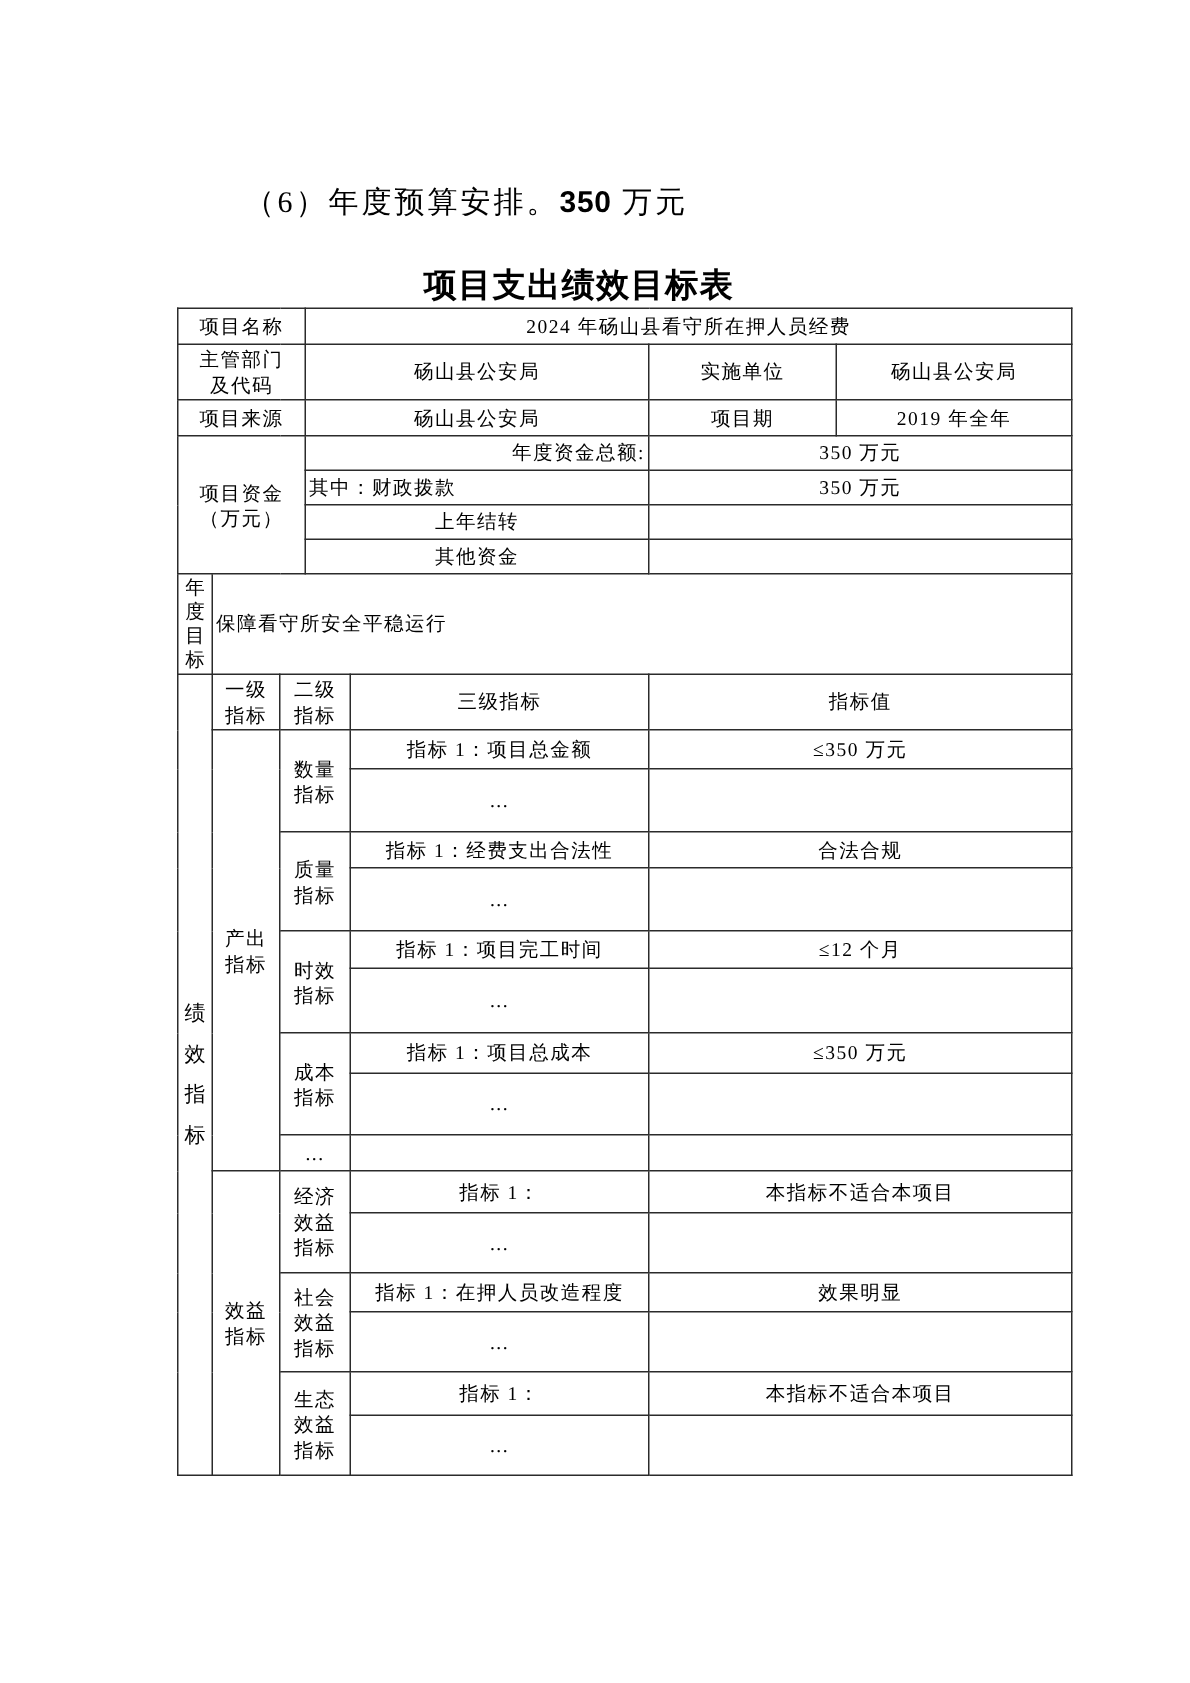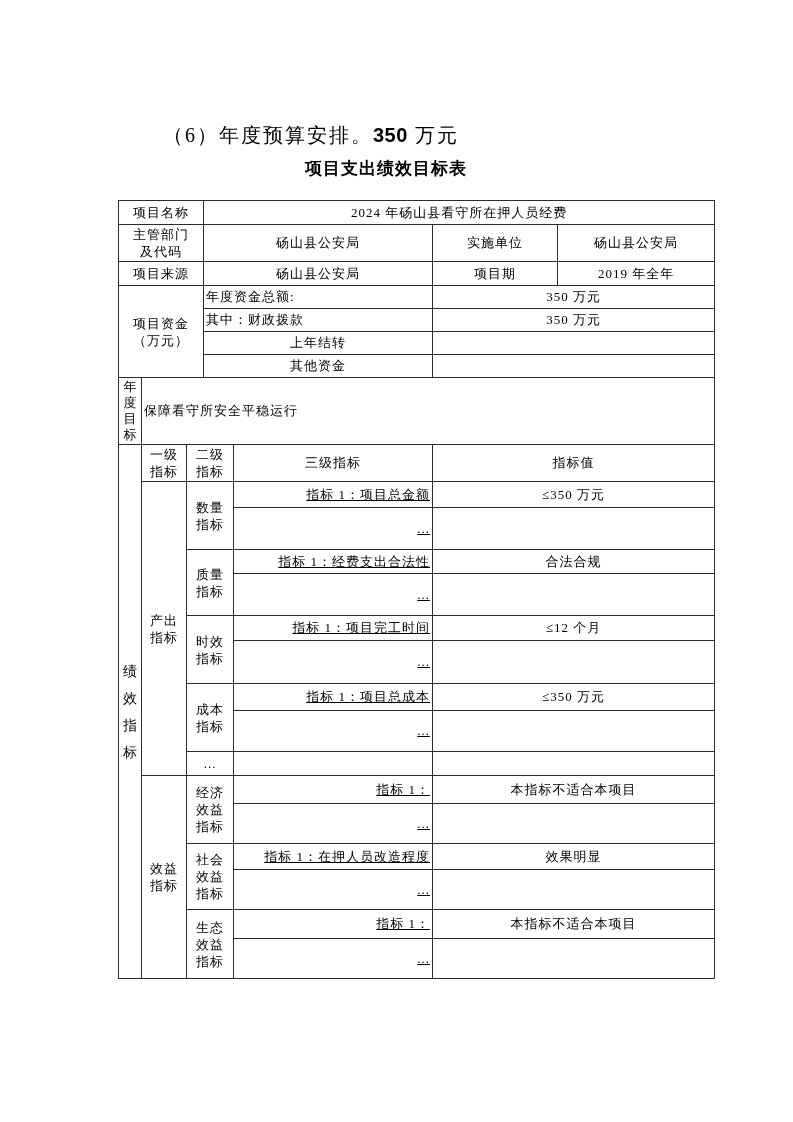--- a/index.html
+++ b/index.html
@@ -22,51 +22,51 @@
     color: #000;
   }
   .para + .para { margin-top: 16px; }
   .num {
     font-family: "Liberation Sans", "DejaVu Sans", sans-serif;
     font-weight: bold;
     letter-spacing: 0.5px;
   }
   .center-wrap { width: 772px; text-align: center; }
   .doc-title {
-    margin-top: 10px;
-    font-size: 17px;
+    margin-top: 28px;
+    font-size: 22px;
     font-weight: bold;
     letter-spacing: 1px;
     color: #000;
   }
   .doc-subtitle {
     margin-top: 7px;
     font-size: 14px;
     letter-spacing: 1px;
     color: #000;
   }
   table.main {
     margin-left: 118px;
-    margin-top: 20px;
+    margin-top: 0;
     border-collapse: collapse;
     table-layout: fixed;
     width: 596px;
     font-size: 13px;
     letter-spacing: 1px;
     color: #000;
   }
   table.main td {
     border: 1px solid #2b2b2b;
     vertical-align: middle;
     padding: 1px 2px;
     overflow: hidden;
   }
   td.c { text-align: center; }
-  td.l14 { text-align: right; padding-left: 14px; text-decoration: underline; }
-  td.l18 { text-align: left; padding-left: 18px; }
+  td.l14 { text-align: center; padding-left: 14px; }
+  td.l18 { text-align: right; padding-left: 18px; }
   td.l32 { text-align: left; padding-left: 32px; }
   td.l10 { text-align: left; padding-left: 10px; }
   .pre { white-space: pre-line; line-height: 17px; }
   .vstack {
     width: 15px;
     margin: 0 auto;
     word-break: break-all;
     text-align: center;
   }
   .vstack.goal { font-size: 13px; line-height: 16px; letter-spacing: 0; }

